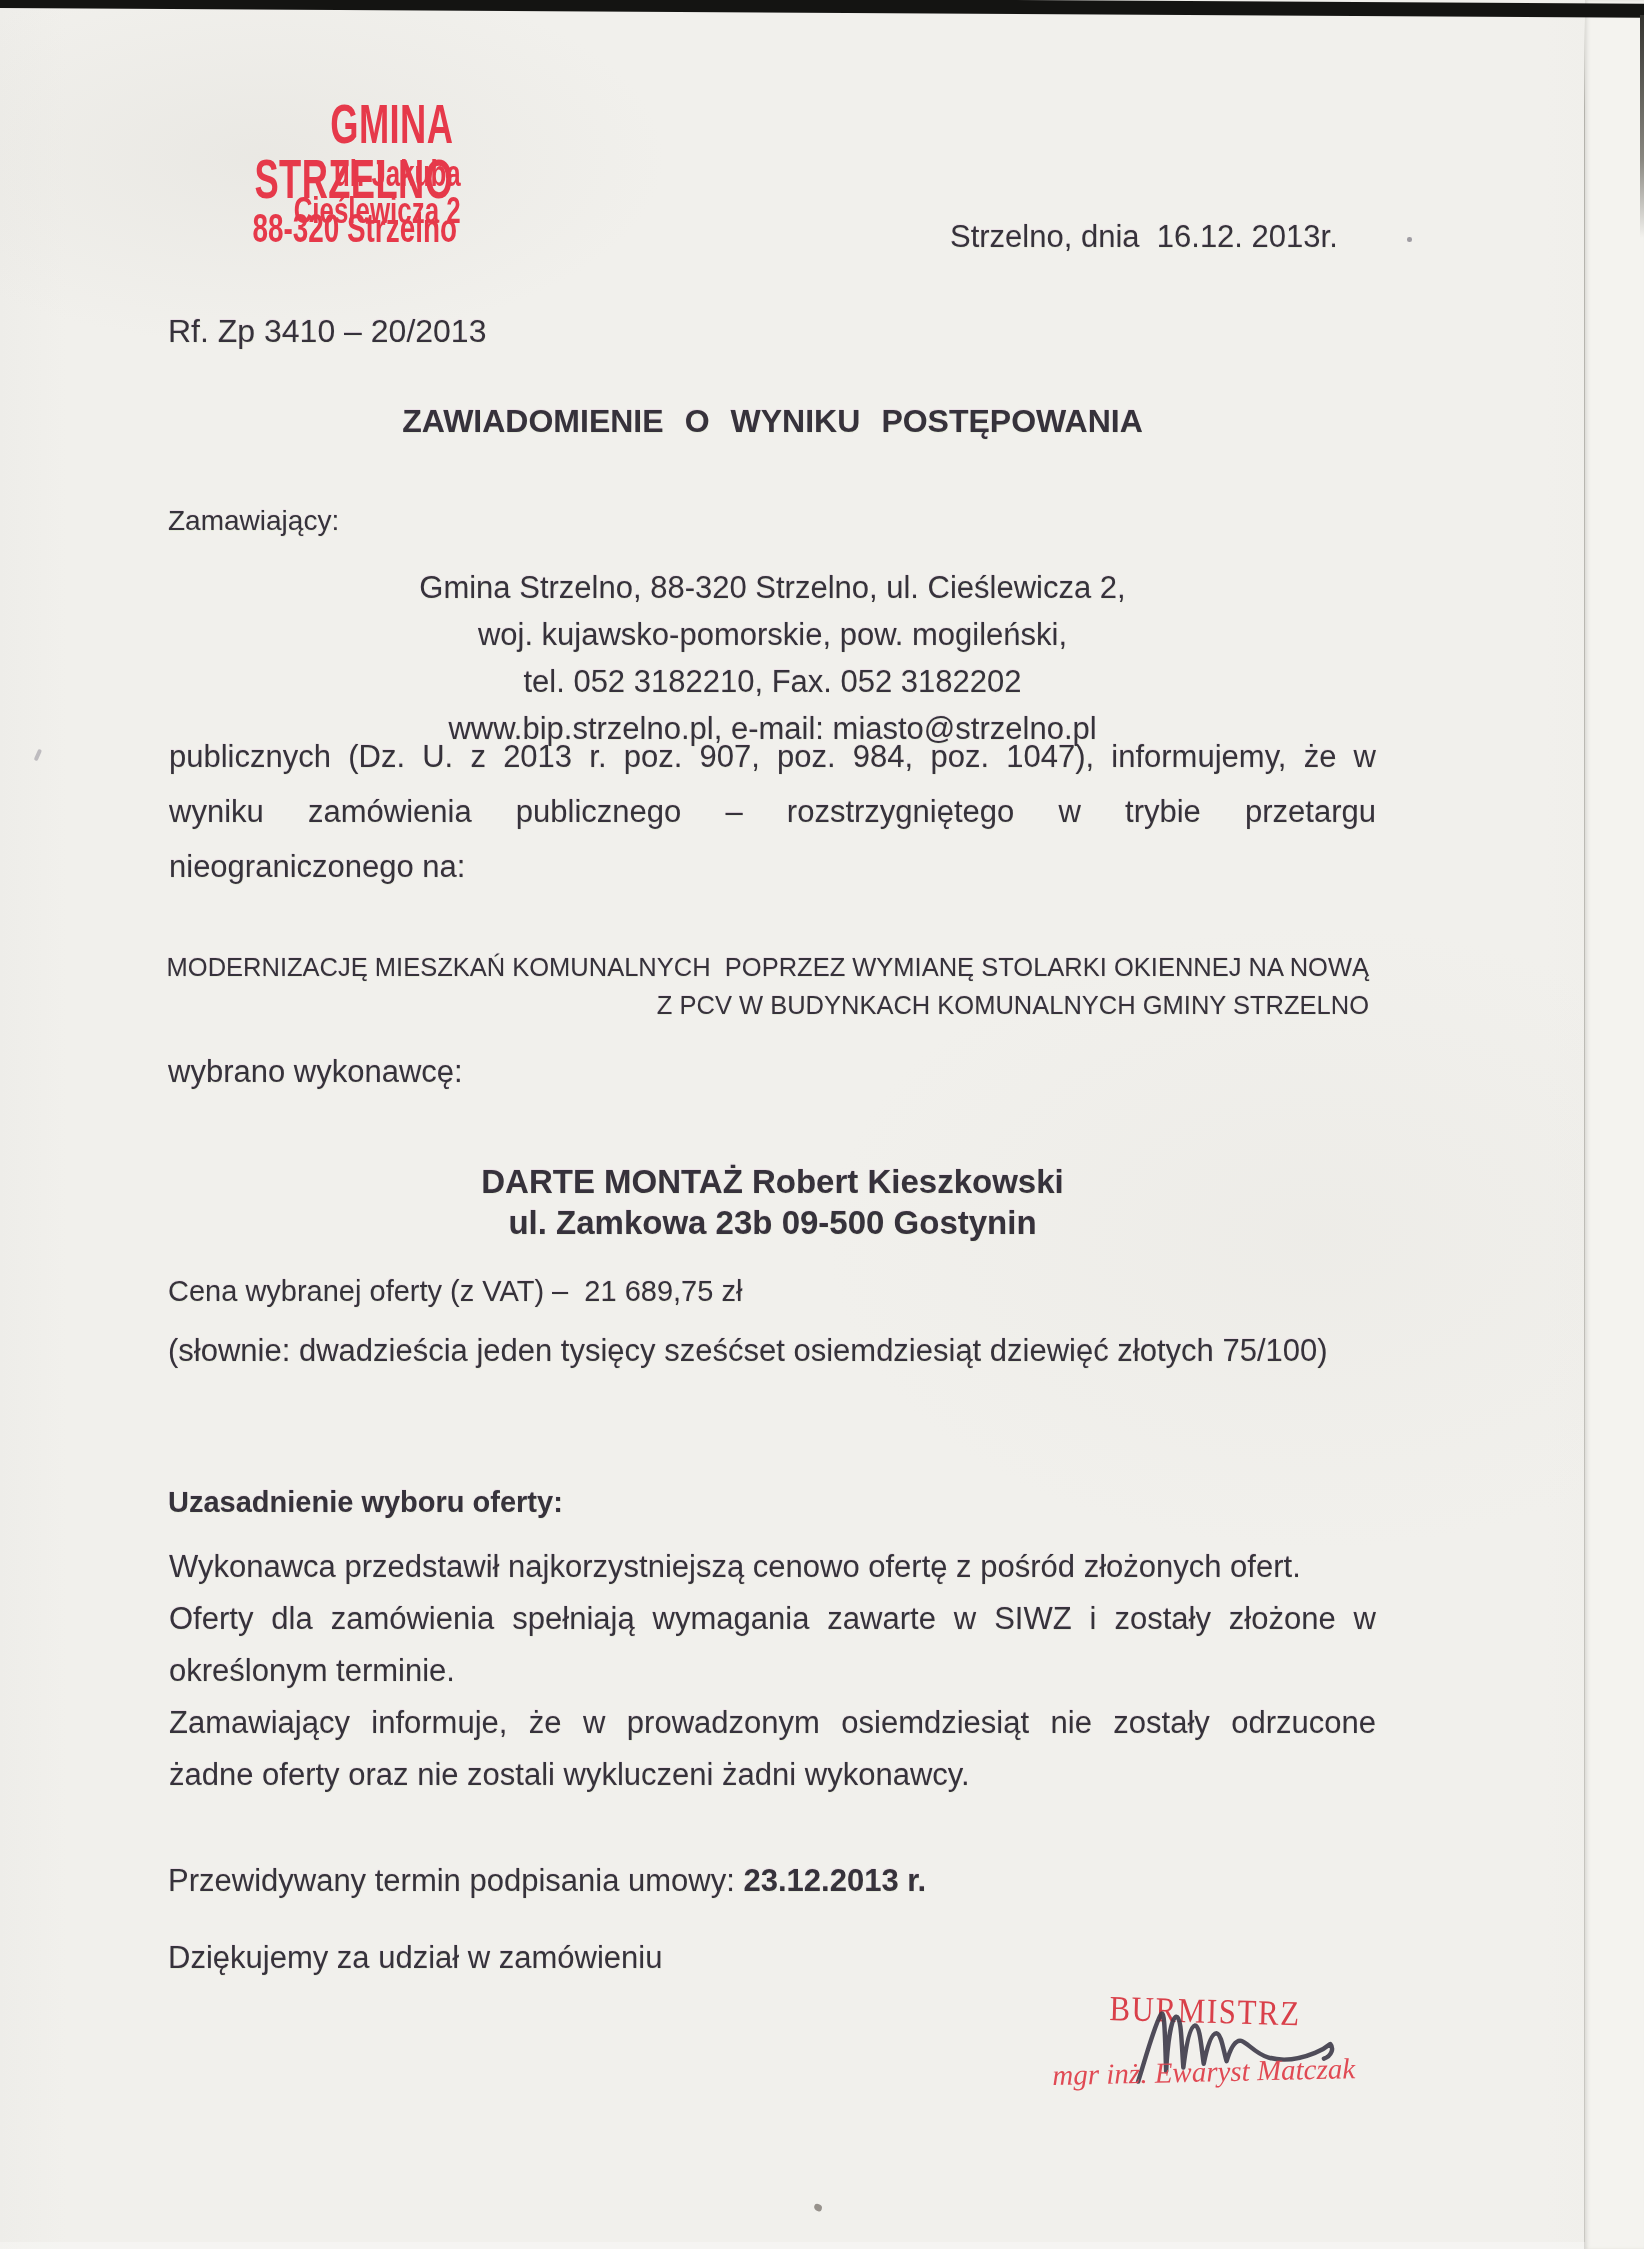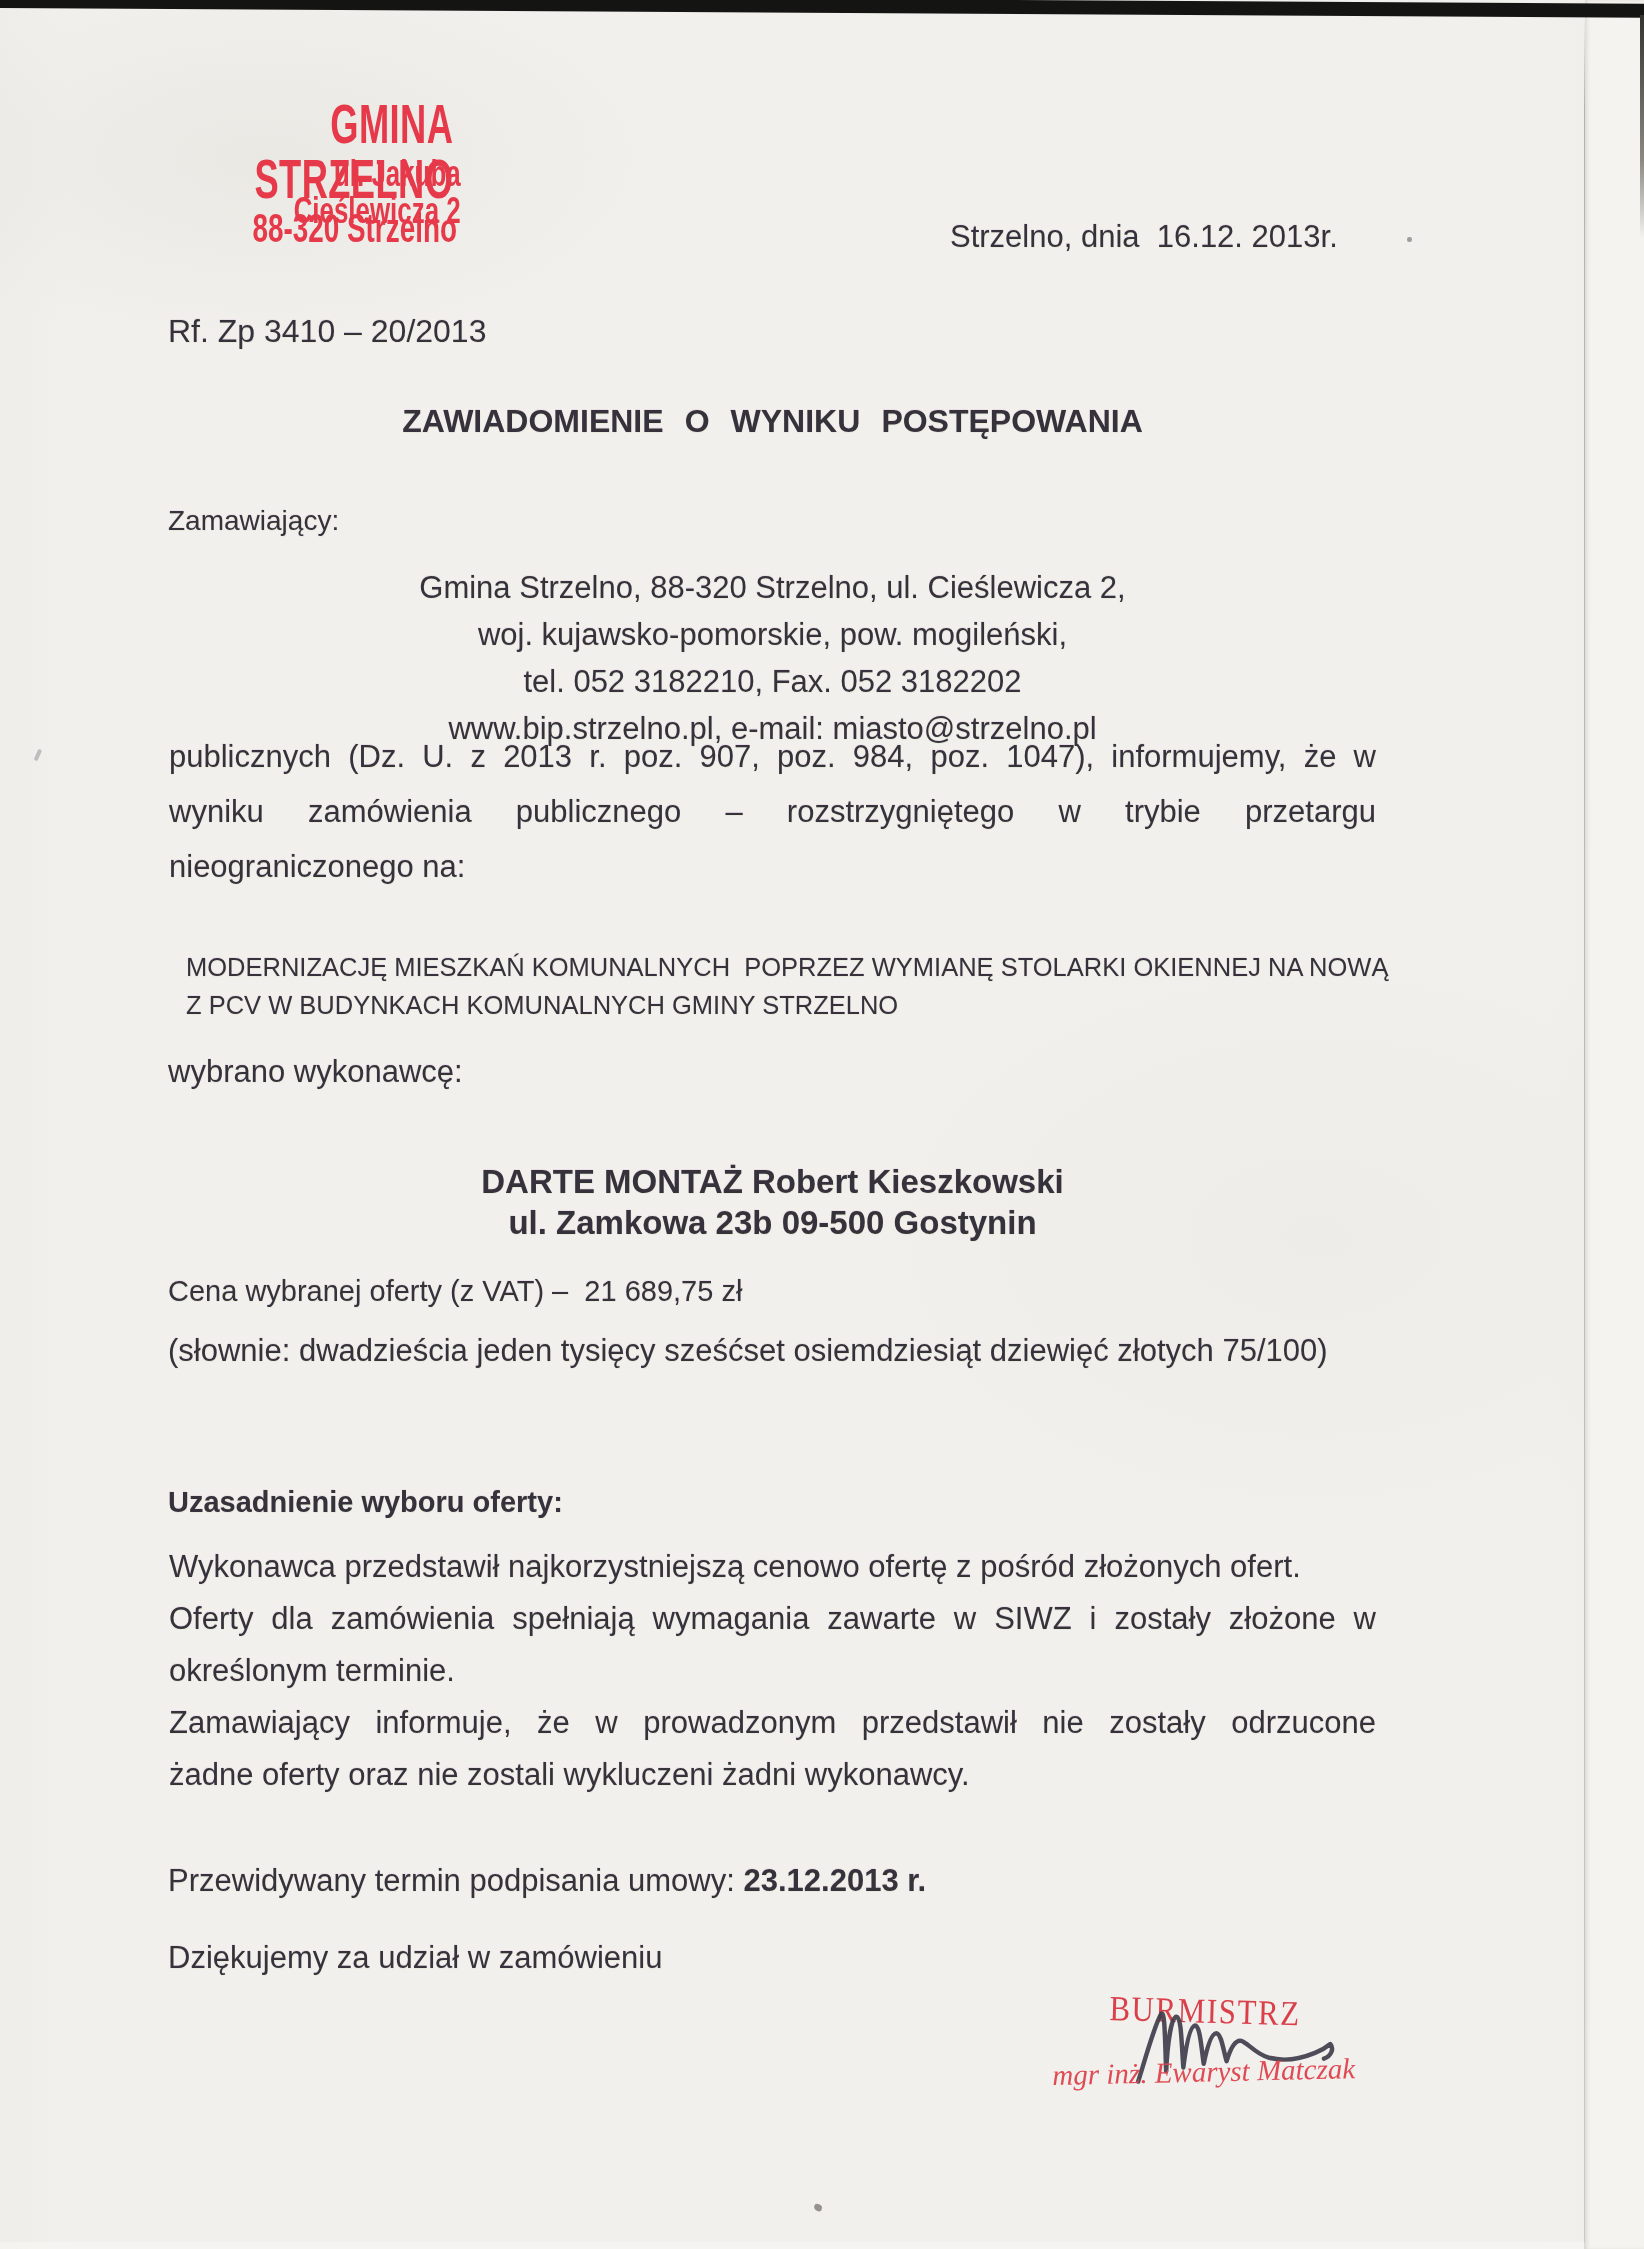--- a/index.html
+++ b/index.html
@@ -49,21 +49,21 @@
 
   .addr { position:absolute; left:169px; top:564px; width:1207px; font-size:31px; text-align:center; }
   .addr > div { line-height:47px; white-space:nowrap; }
 
   .legal { position:absolute; left:169px; top:729px; width:1207px; font-size:31px; }
   .legal > div { line-height:55px; }
 
   .jl { text-align: justify; text-align-last: justify; }
   .ll { text-align: left; white-space: nowrap; }
 
-  .subject { position:absolute; left:186px; top:948px; width:1207px; font-size:25.5px; text-align:left; }
+  .subject { position:absolute; left:162px; top:948px; width:1207px; font-size:25.5px; text-align:right; }
   .subject > div { line-height:38px; white-space:pre; }
 
   .selection  { position:absolute; left:168px; top:1054px; font-size:31px; }
 
   .contractor { position:absolute; left:169px; top:1161px; width:1207px; font-size:33px; font-weight:bold; text-align:center; }
   .contractor > div { line-height:41px; white-space:nowrap; }
 
   .price       { position:absolute; left:168px; top:1275px; font-size:29px; }
   .price-words { position:absolute; left:168px; top:1333px; font-size:31px; white-space:nowrap; }
 
@@ -131,21 +131,21 @@
 
   <div class="price ink pre">Cena wybranej oferty (z VAT) –  21 689,75 zł</div>
   <div class="price-words ink">(słownie: dwadzieścia jeden tysięcy sześćset osiemdziesiąt dziewięć złotych 75/100)</div>
 
   <div class="just-head ink nw">Uzasadnienie wyboru oferty:</div>
 
   <div class="just ink">
     <div class="ll">Wykonawca przedstawił najkorzystniejszą cenowo ofertę z pośród złożonych ofert.</div>
     <div class="jl">Oferty dla zamówienia spełniają wymagania zawarte w SIWZ i zostały złożone w</div>
     <div class="ll">określonym terminie.</div>
-    <div class="jl">Zamawiający informuje, że w prowadzonym przedstawił nie zostały odrzucone</div>
+    <div class="jl">Zamawiający informuje, że w prowadzonym osiemdziesiąt nie zostały odrzucone</div>
     <div class="ll">żadne oferty oraz nie zostali wykluczeni żadni wykonawcy.</div>
   </div>
 
   <div class="signing ink"><span>Przewidywany termin podpisania umowy: </span><span class="bold">23.12.2013 r.</span></div>
 
   <div class="closing ink nw">Dziękujemy za udział w zamówieniu</div>
 
   <div class="burmistrz">BURMISTRZ</div>
 
   <svg class="signature" viewBox="0 0 360 150" xmlns="http://www.w3.org/2000/svg">

